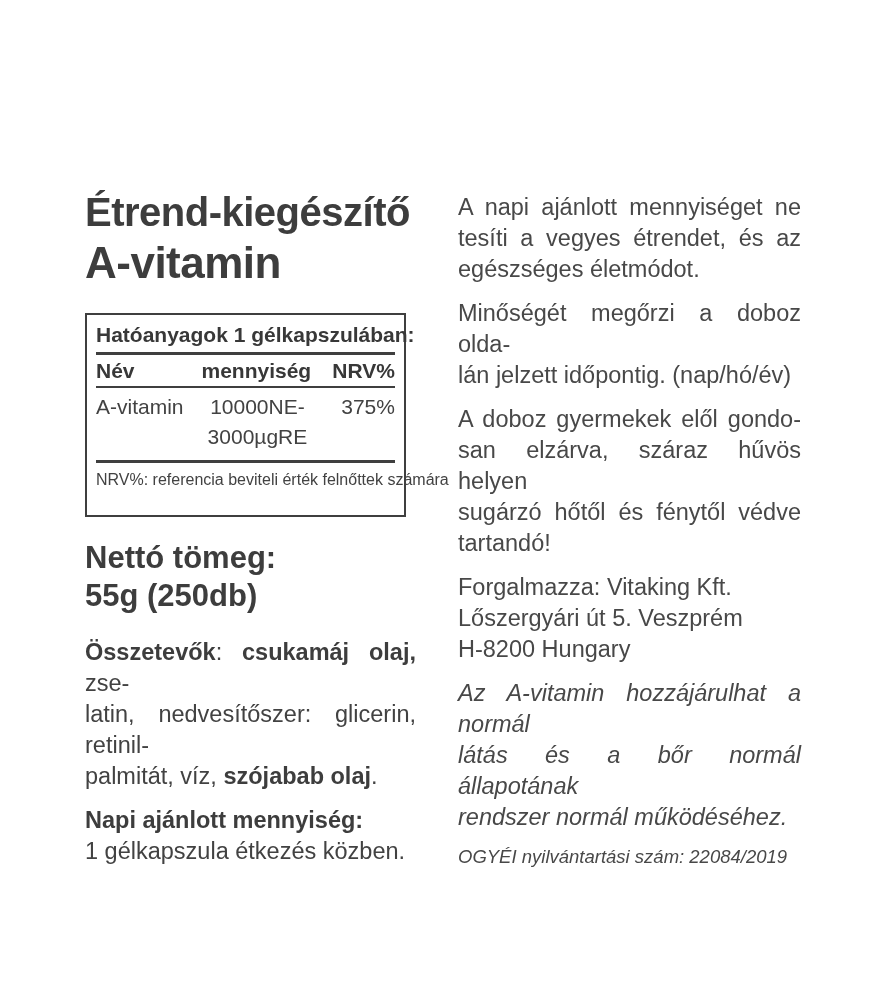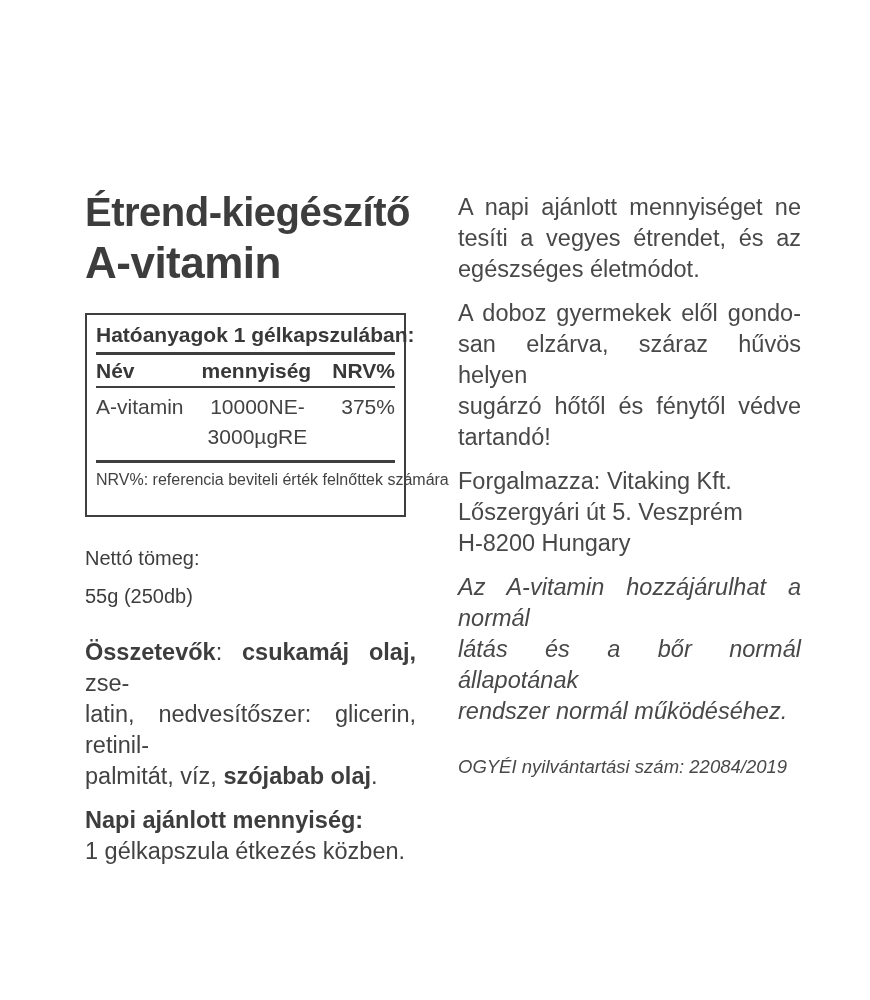--- a/index.html
+++ b/index.html
@@ -27,38 +27,38 @@
   .rule.thick{height:3px;margin:4px 0 2px 0;}
   .rule.thin{height:2px;margin:2px 0 2px 0;}
   .ft-row{display:flex;font-size:21px;line-height:27px;}
   .ft-row .c1{width:33%;text-align:left;}
   .ft-row .c2{width:42%;text-align:center;}
   .ft-row .c3{width:25%;text-align:right;}
   .ft-cols{font-weight:bold;color:#383838;gap:14px;}
   .ft-val{line-height:30px;padding:2px 0 4px 0;}
   .ft-note{font-size:16px;line-height:22px;padding-top:4px;white-space:nowrap;}
 
-  .net-weight{margin-top:22px;font-size:20px;font-weight:normal;line-height:38px;color:#3d3d3d;}
+  .net-weight{margin-top:22px;font-size:31px;font-weight:bold;line-height:38px;color:#3d3d3d;}
 
   .para{font-size:23.5px;line-height:31px;}
   .ingredients{margin-top:22px;}
   .dose{margin-top:13px;}
   .b{font-weight:bold;color:#3d3d3d;}
   .bold-line{font-weight:bold;color:#3d3d3d;}
 
   
   .jl{text-align:justify;text-align-last:justify;}
   .ll{text-align:left;}
 
   
   .col-right{position:absolute;left:458px;top:192px;width:343px;}
   .rp{font-size:23.5px;line-height:31px;color:#484848;}
   .rp + .rp{margin-top:13px;}
   .rp.italic{font-style:italic;}
-  .rp.reg{font-size:18.5px;line-height:24px;margin-top:28px;font-style:italic;white-space:nowrap;}
+  .rp.reg{font-size:18.5px;line-height:24px;margin-top:12px;font-style:italic;white-space:nowrap;}
 </style>
 </head>
 <body>
 
 <div class="canvas">
 
   <div class="col-left">
     <div class="h1">Étrend-kiegészítő</div>
     <div class="h2">A-vitamin</div>
 
@@ -100,20 +100,24 @@
   </div>
 
   <div class="col-right">
 
     <div class="rp">
       <div class="jl">A napi ajánlott mennyiséget ne</div>
       <div class="jl">tesíti a vegyes étrendet, és az</div>
       <div class="ll">egészséges életmódot.</div>
     </div>
 
+    <div class="rp">
+      <div class="jl">Minőségét megőrzi a doboz olda-</div>
+      <div class="ll">lán jelzett időpontig. (nap/hó/év)</div>
+    </div>
 
     <div class="rp">
       <div class="jl">A doboz gyermekek elől gondo-</div>
       <div class="jl">san elzárva, száraz hűvös helyen</div>
       <div class="jl">sugárzó hőtől és fénytől védve</div>
       <div class="ll">tartandó!</div>
     </div>
 
     <div class="rp">
       <div class="ll">Forgalmazza: Vitaking Kft.</div>

